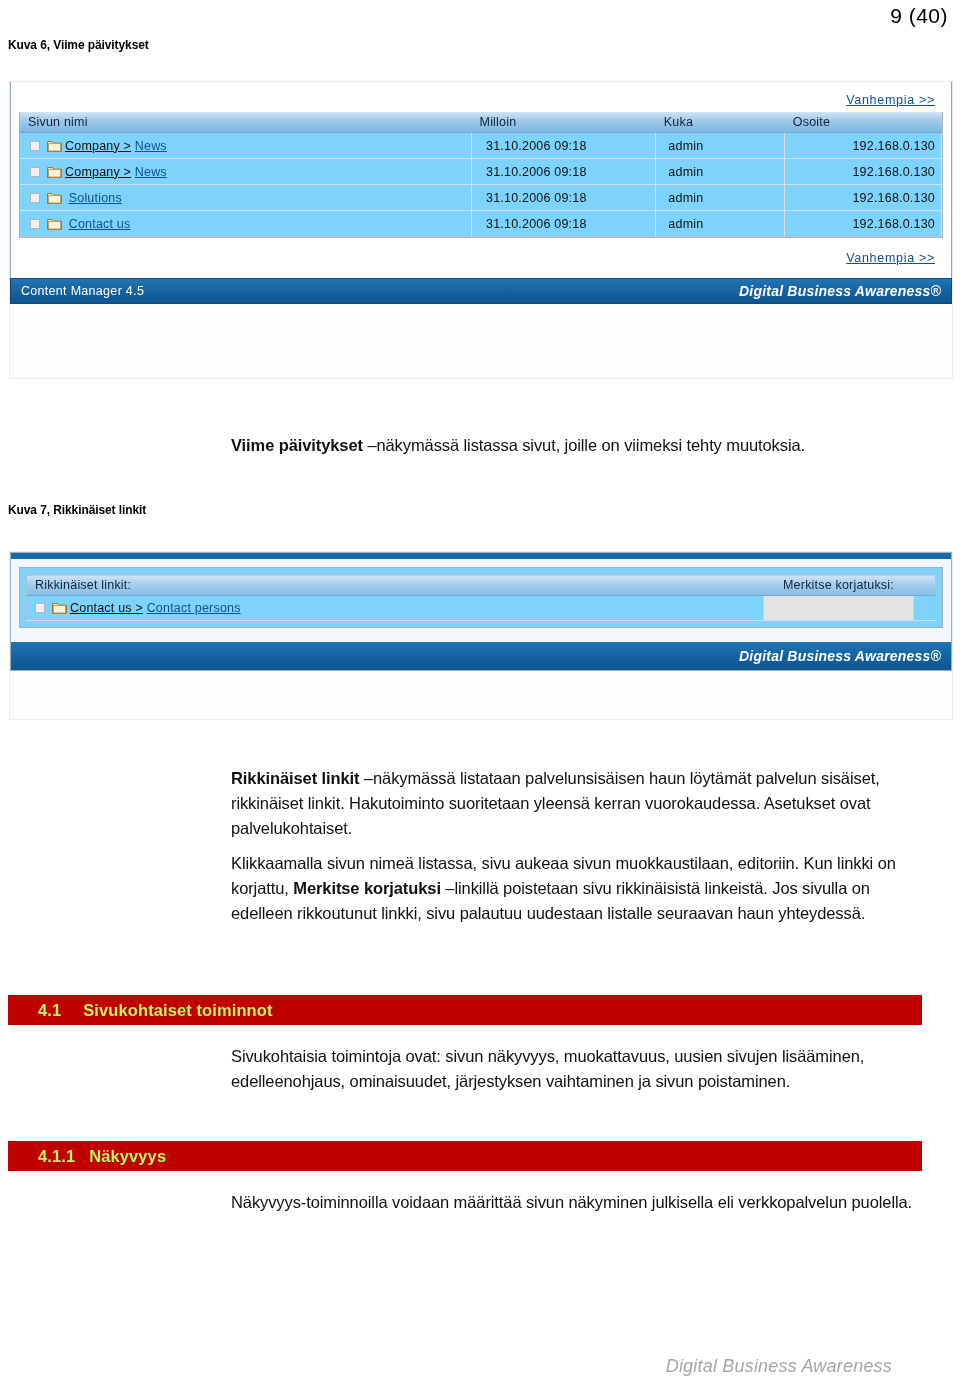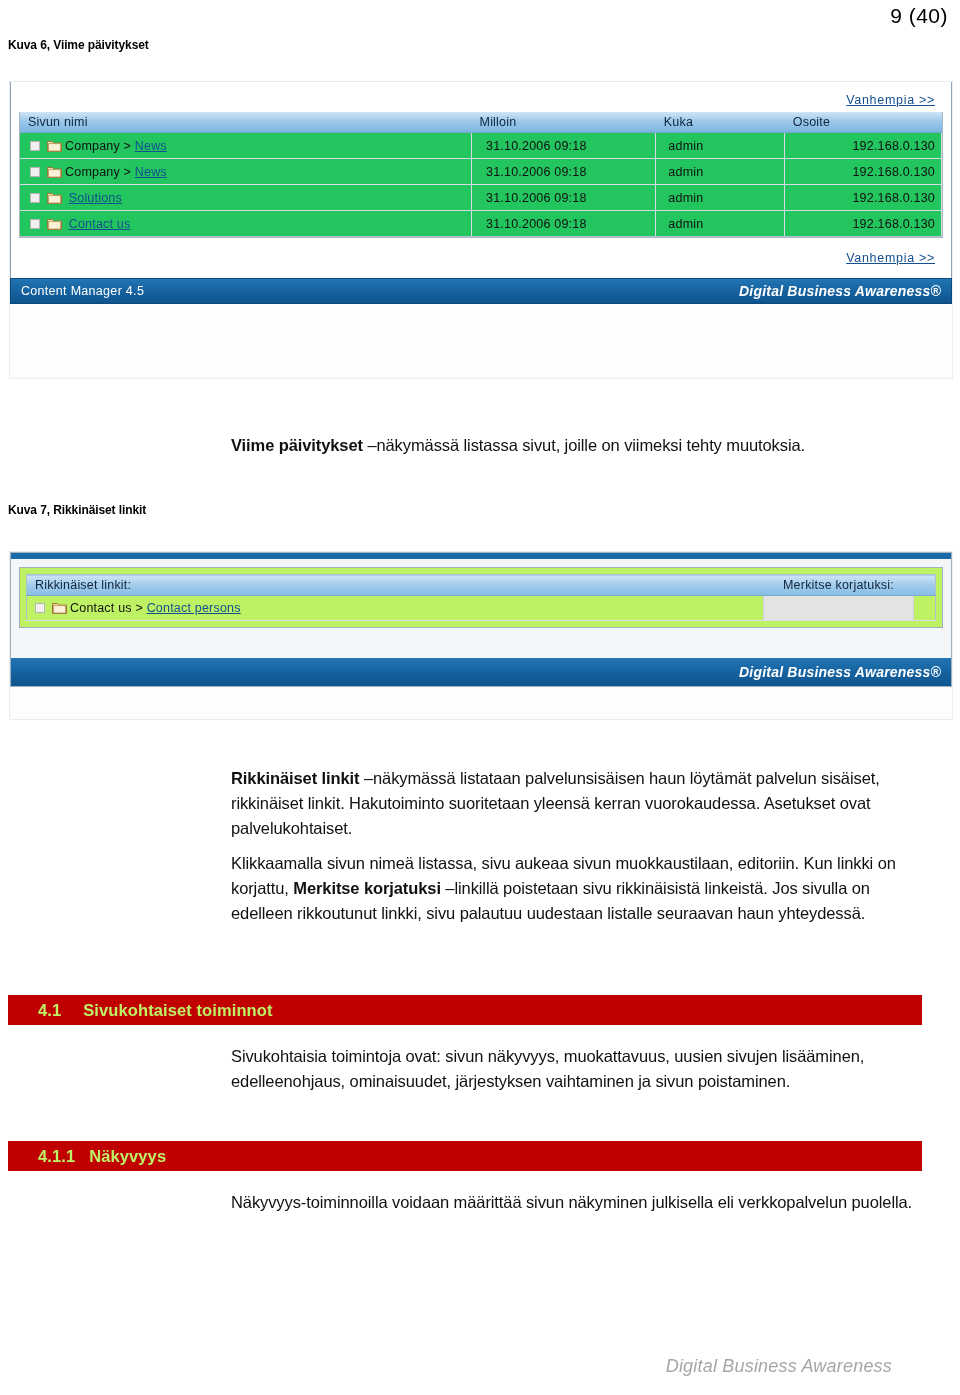--- a/index.html
+++ b/index.html
@@ -122,21 +122,21 @@
   table.cm-table tr td:last-child { border-right: 1px solid #d6dde4; }
   table.cm-table tr:last-child td { border-bottom: 1px solid #b9c4ce; }
   table.cm-table td.c-name { padding-left: 10px; }
   table.cm-table td.c-when { text-align: left; padding-left: 14px; }
   table.cm-table td.c-who  { text-align: left; padding-left: 12px; }
   table.cm-table td.c-ip   { text-align: right; padding-left: 12px; }
 
   .tbl-wrap {
     border: 1px solid #a8b6c4;
     border-top: none;
-    background: #22c55e;
+    background: #7dd3fc;
   }
 
   .chk {
     display: inline-block;
     width: 10px; height: 10px;
     border: 1px solid #b5b5b5;
     background: #f0f0f0;
     vertical-align: -1px;
     margin-right: 7px;
   }
@@ -144,21 +144,21 @@
     display: inline-block;
     width: 15px; height: 13px;
     vertical-align: -2px;
     margin-right: 3px;
   }
   .pagelink {
     color: #12508f;
     text-decoration: underline;
     cursor: pointer;
   }
-  .plain { color: #111; }
+  .plain { color: #111; text-decoration: underline; }
 
   
   .cm-footer {
     height: 26px;
     background: linear-gradient(to bottom, #1f6fae 0%, #135d99 60%, #0f5governs 100%);
     background: linear-gradient(to bottom, #2275b4 0%, #145f9c 60%, #0f5590 100%);
     display: flex;
     align-items: center;
     justify-content: space-between;
     padding: 0 10px;
@@ -173,22 +173,22 @@
     color: #ffffff;
     font-size: 14px;
     font-style: italic;
     font-weight: bold;
     letter-spacing: 0.2px;
   }
 
   
   .shot2-inner {
     border: 1px solid #9fb0c0;
-    background: #bef264;
-    margin: 8px 8px 16px 8px;
+    background: #7dd3fc;
+    margin: 8px 8px 0 8px;
     padding: 6px;
   }
   table.bl-table {
     width: 100%;
     border-collapse: collapse;
     font-size: 12.5px;
     border: 1px solid #aebfcf;
   }
   table.bl-table th {
     background: linear-gradient(to bottom, #cfe4f6 0%, #a4cdec 45%, #86bde5 100%);

